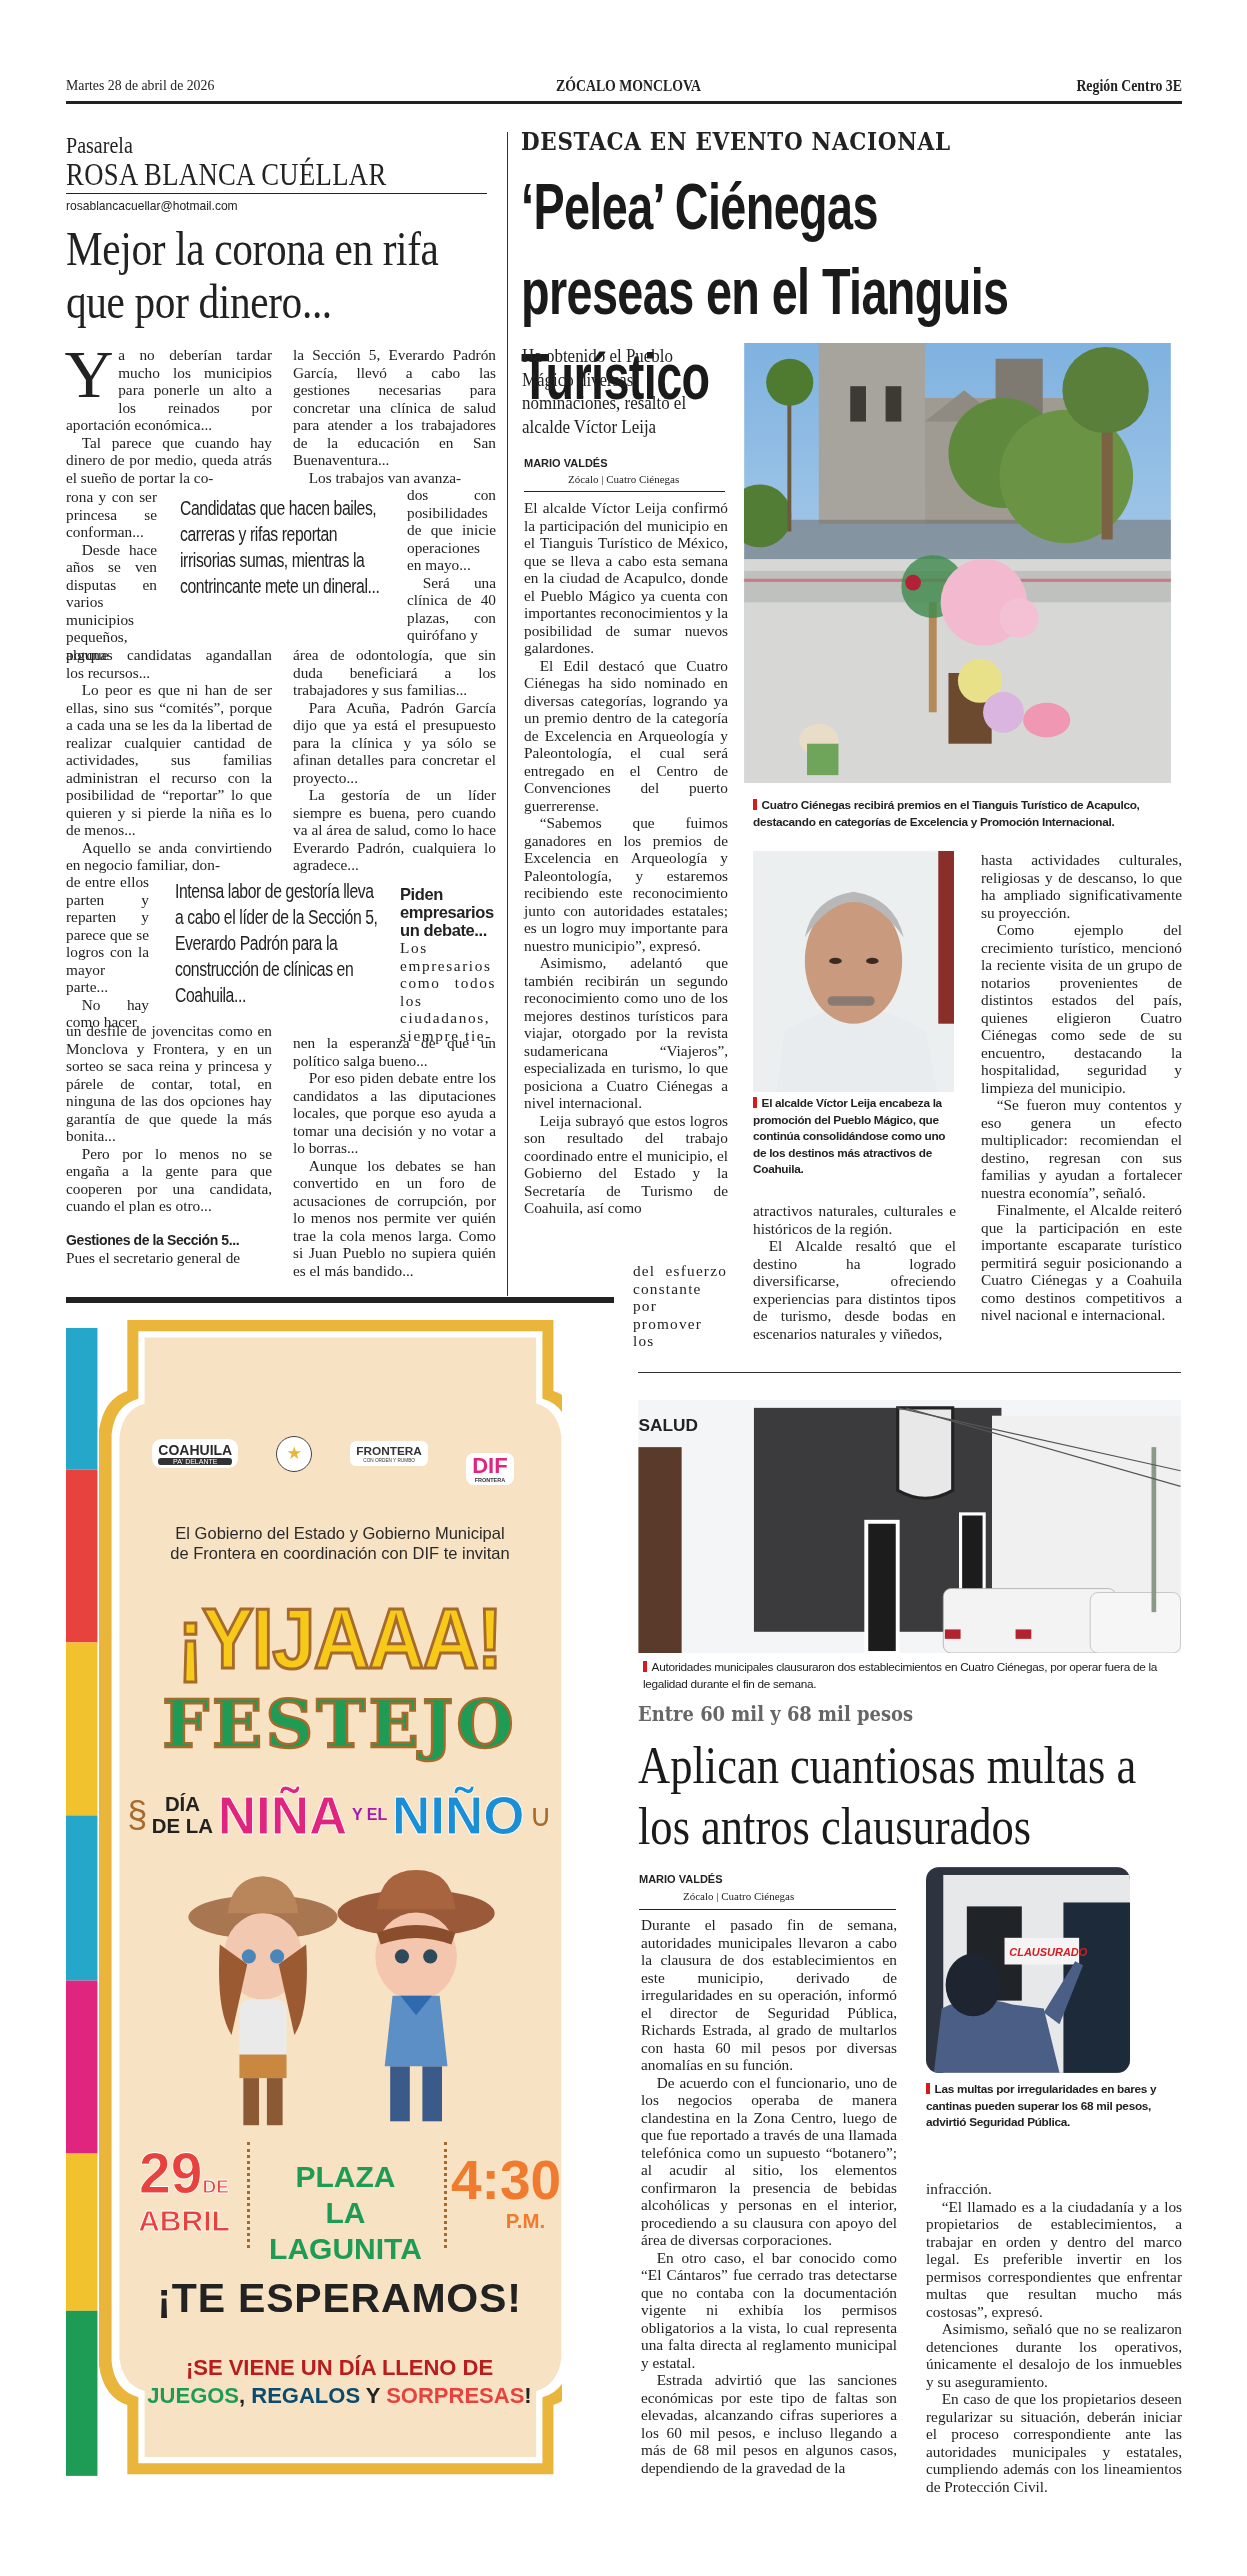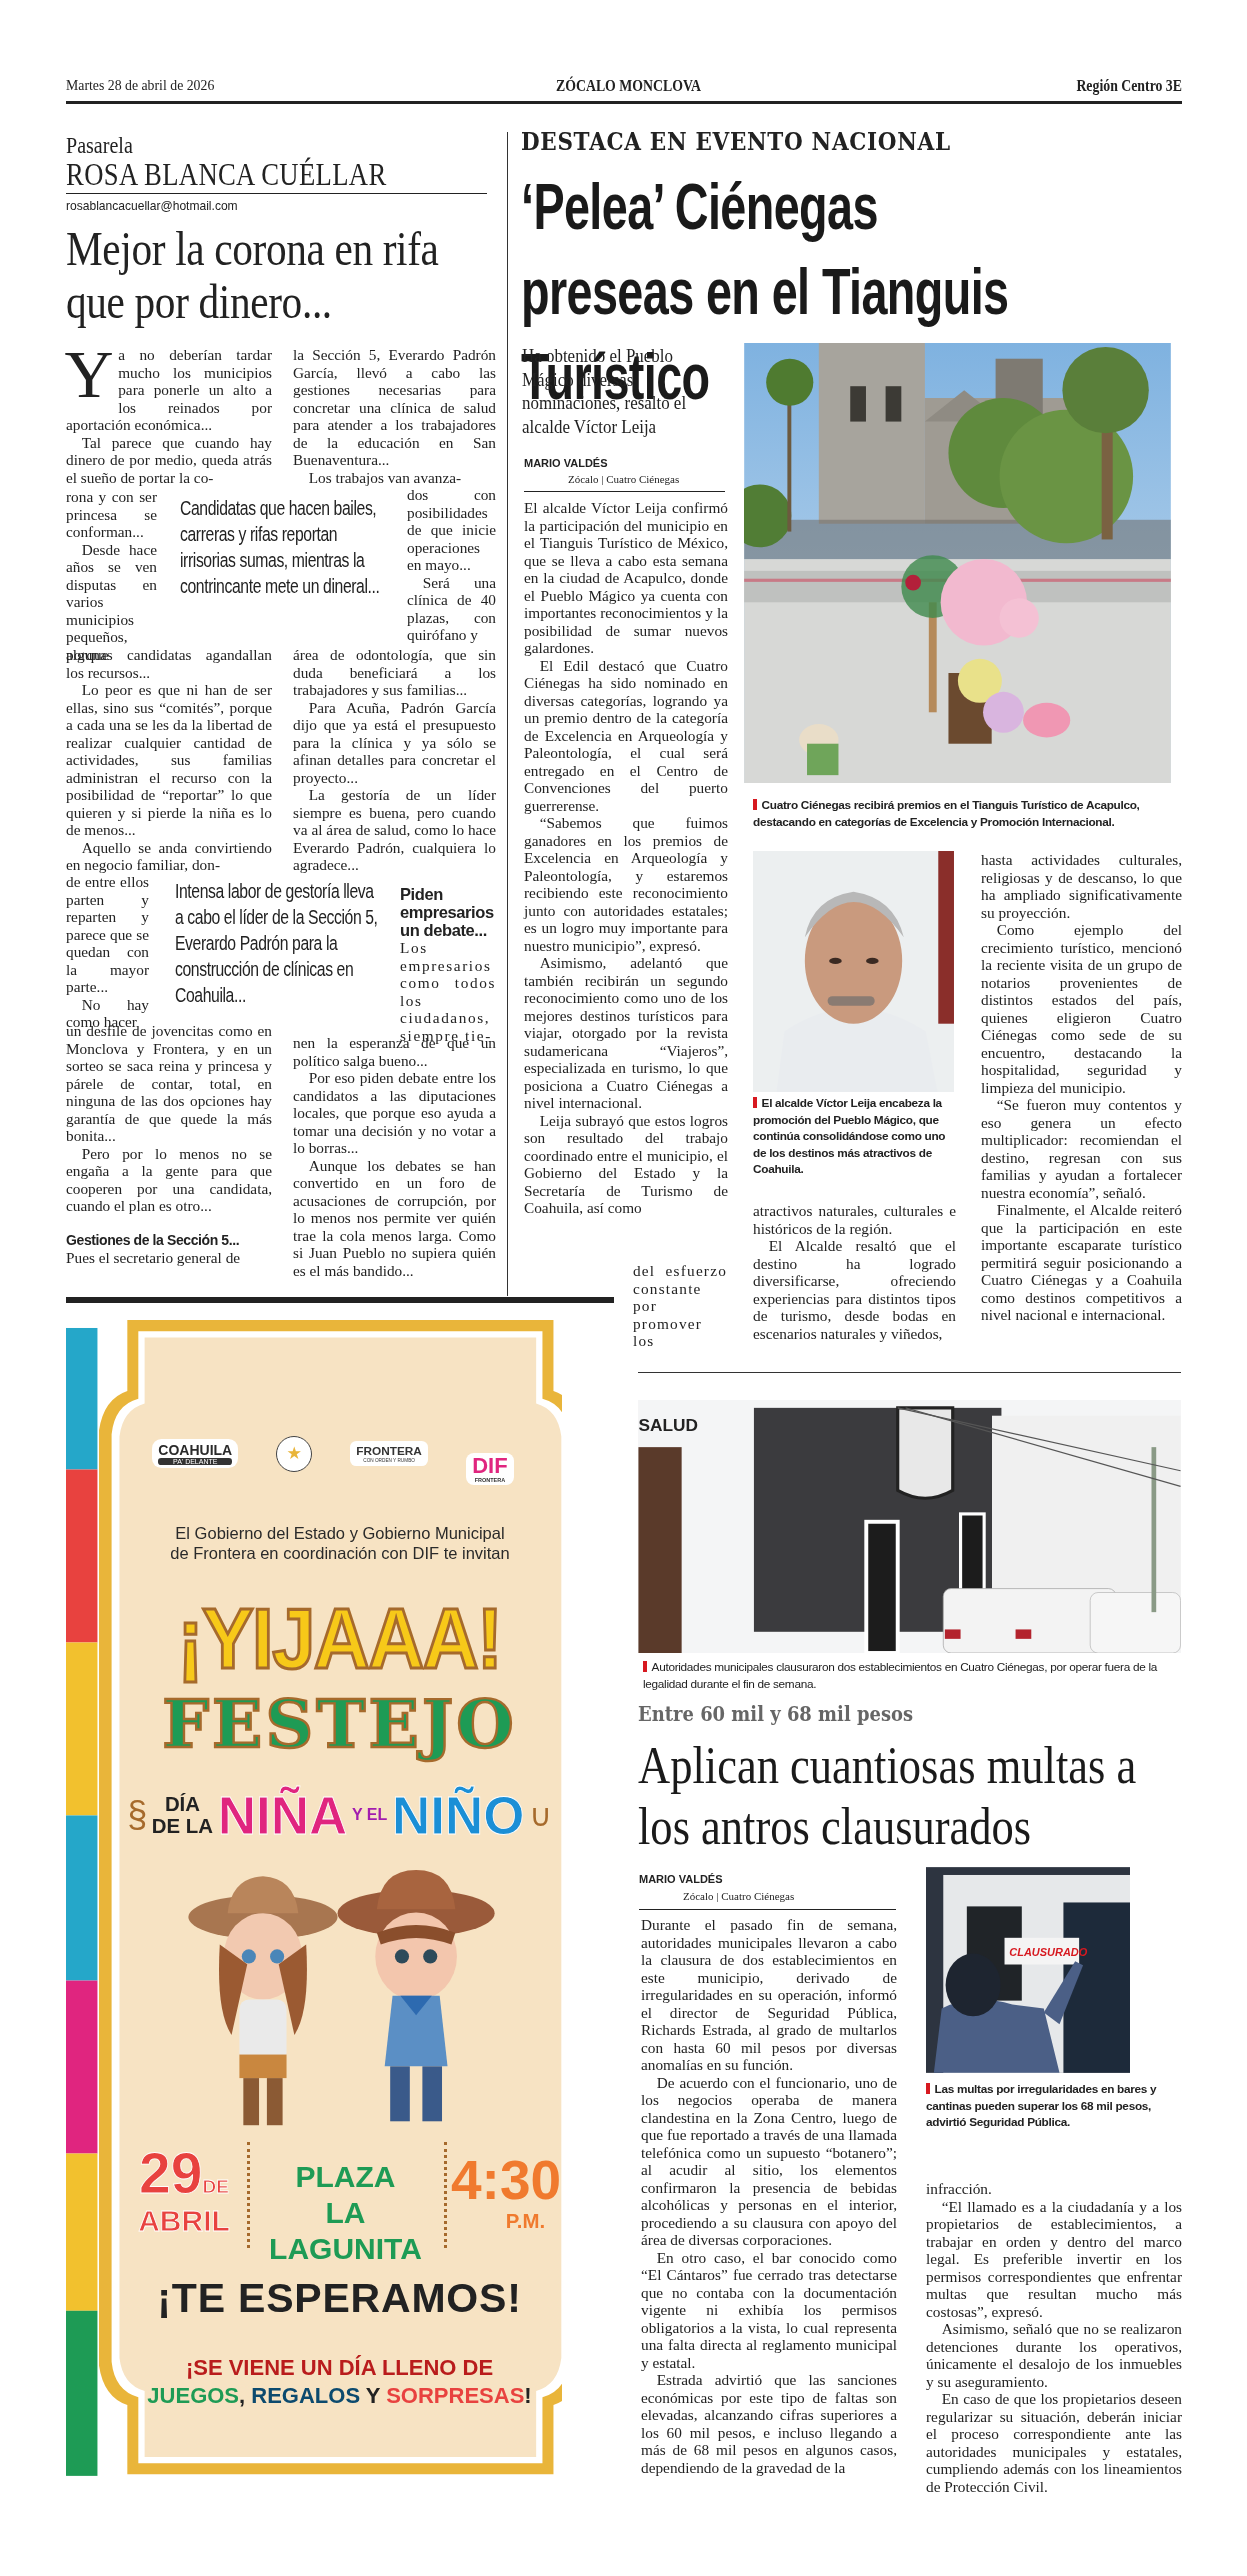--- a/index.html
+++ b/index.html
@@ -75,21 +75,21 @@
 <div class="abs body-text" style="left:66px; top:488px; width:91px;">
   <p class="noind">rona y con ser princesa se conforman...</p>
   <p>Desde hace años se ven disputas en varios municipios pequeños, porque</p>
 </div>
 <div class="abs body-text" style="left:66px; top:646px; width:206px;">
   <p class="noind">algunas candidatas agandallan los recursos...</p>
   <p>Lo peor es que ni han de ser ellas, sino sus “comités”, porque a cada una se les da la libertad de realizar cualquier cantidad de actividades, sus familias administran el recurso con la posibilidad de “reportar” lo que quieren y si pierde la niña es lo de menos...</p>
   <p>Aquello se anda convirtiendo en negocio familiar, don-</p>
 </div>
 <div class="abs body-text" style="left:66px; top:873px; width:83px;">
-  <p class="noind">de entre ellos parten y reparten y parece que se quedan con la mayor parte...</p>
+  <p class="noind">de entre ellos parten y reparten y parece que se logros con la mayor parte...</p>
   <p>No hay como hacer</p>
 </div>
 <div class="abs body-text" style="left:66px; top:1022px; width:206px;">
   <p class="noind">un desfile de jovencitas como en Monclova y Frontera, y en un sorteo se saca reina y princesa y párele de contar, total, en ninguna de las dos opciones hay garantía de que quede la más bonita...</p>
   <p>Pero por lo menos no se engaña a la gente para que cooperen por una candidata, cuando el plan es otro...</p>
   <p class="noind subhead" style="margin-top:17.3px;">Gestiones de la Sección 5...</p>
   <p class="noind">Pues el secretario general de</p>
 </div>
 
 <div class="abs body-text" style="left:293px; top:346px; width:203px;">
@@ -242,21 +242,21 @@
 <div class="abs dateline" style="left:639px; top:1890px;">Zócalo | Cuatro Ciénegas</div>
 <div class="abs byrule" style="left:639px; top:1909px; width:257px;"></div>
 
 <div class="abs body-text" style="left:641px; top:1916px; width:256px;">
   <p class="noind">Durante el pasado fin de semana, autoridades municipales llevaron a cabo la clausura de dos establecimientos en este municipio, derivado de irregularidades en su operación, informó el director de Seguridad Pública, Richards Estrada, al grado de multarlos con hasta 60 mil pesos por diversas anomalías en su función.</p>
   <p>De acuerdo con el funcionario, uno de los negocios operaba de manera clandestina en la Zona Centro, luego de que fue reportado a través de una llamada telefónica como un supuesto “botanero”; al acudir al sitio, los elementos confirmaron la presencia de bebidas alcohólicas y personas en el interior, procediendo a su clausura con apoyo del área de diversas corporaciones.</p>
   <p>En otro caso, el bar conocido como “El Cántaros” fue cerrado tras detectarse que no contaba con la documentación vigente ni exhibía los permisos obligatorios a la vista, lo cual representa una falta directa al reglamento municipal y estatal.</p>
   <p>Estrada advirtió que las sanciones económicas por este tipo de faltas son elevadas, alcanzando cifras superiores a los 60 mil pesos, e incluso llegando a más de 68 mil pesos en algunos casos, dependiendo de la gravedad de la</p>
 </div>
 
-<div class="abs photo" style="left:926px; top:1867px; width:204px; height:206px;">
+<div class="abs photo" style="left:926px; top:1867px; width:204px; height:206px;border-radius:13px;">
   <svg width="256" height="206" viewBox="0 0 326 262">
     <rect width="326" height="262" fill="#2d3440"></rect>
     <rect x="22" y="10" width="260" height="252" fill="#e6e8ea"></rect>
     <rect x="52" y="50" width="70" height="120" fill="#202428"></rect>
     <rect x="175" y="45" width="85" height="217" fill="#1d2a3a"></rect>
     <rect x="100" y="90" width="95" height="34" fill="#f4f4f4"></rect>
     <text x="106" y="113" font-family="Liberation Sans, sans-serif" font-size="14" font-style="italic" font-weight="bold" fill="#d71920">CLAUSURADO</text>
     <path d="M10,262 L20,180 Q60,160 110,175 L150,180 L170,262 Z" fill="#4b5f86"></path>
     <ellipse cx="60" cy="150" rx="35" ry="40" fill="#1e2530"></ellipse>
     <path d="M150,185 L190,120 L200,125 L170,200 Z" fill="#4b5f86"></path>

